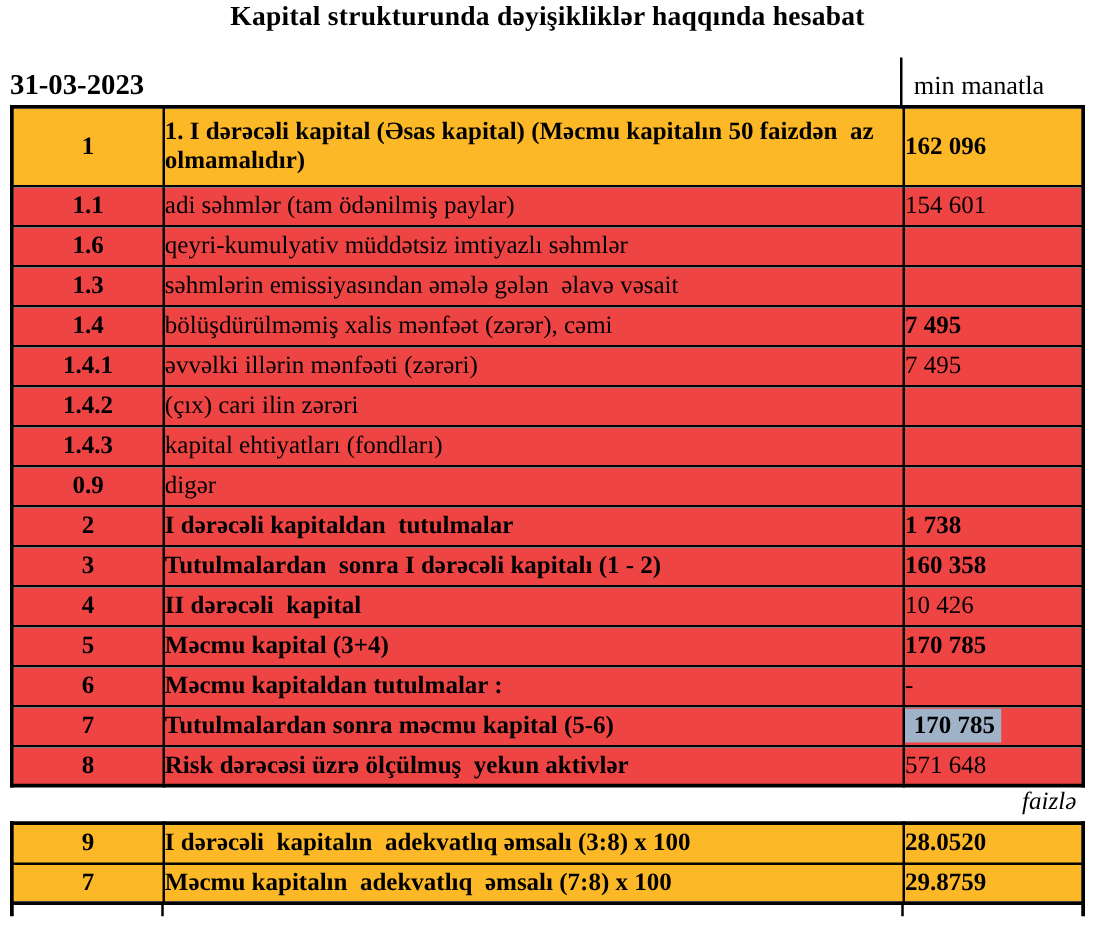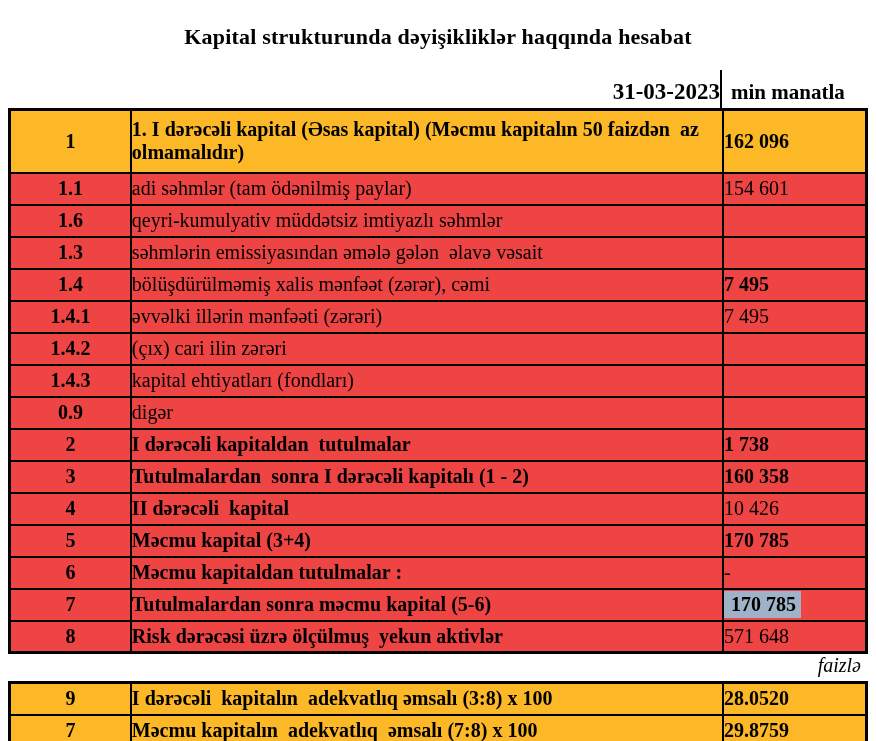--- a/index.html
+++ b/index.html
@@ -2,31 +2,31 @@
 <html><head>
 <meta charset="utf-8">
 <style>
   html,body { margin:0; padding:0; }
   body {
     width:876px; height:741px; background:#ffffff; overflow:hidden;
     font-family:"Liberation Serif","DejaVu Serif",serif; color:#000;
   }
   .title {
     text-align:center; font-weight:bold; font-size:22px;
-    margin:24px 0 0 0; letter-spacing:0.2px;
+    margin:0 0 0 0; letter-spacing:0.2px;
   }
   .hdr {
     margin:18px 0 0 8px; width:860px; height:40px;
-    display:flex; align-items:flex-end; box-sizing:border-box;text-align:right;
+    display:flex; align-items:flex-end; box-sizing:border-box;
   }
   .hdr-date { flex:1; font-size:23px; font-weight:bold; line-height:1; padding-bottom:5px; }
   .hdr-unit {
     width:148px; box-sizing:border-box; border-left:2px solid #000; height:38px;
     display:flex; align-items:flex-end; padding:0 0 5px 9px;
-    font-size:21px; font-weight:bold; line-height:1;
+    font-size:21px; font-weight:normal; line-height:1;
   }
   table.rpt {
     border-collapse:collapse; table-layout:fixed;
     margin-left:8px; width:860px; border:3px solid #000;
   }
   table.rpt td { border:2px solid #000; padding:0; font-size:20px; vertical-align:middle; overflow:hidden; }
   td.c-no    { width:118px; text-align:center; font-weight:bold; }
   td.c-label { width:586px; padding:1px 4px 1px 6px; }
   td.c-val   { width:140px; padding:1px 5px 1px 2px; }
   tr.r      { height:32px; }

